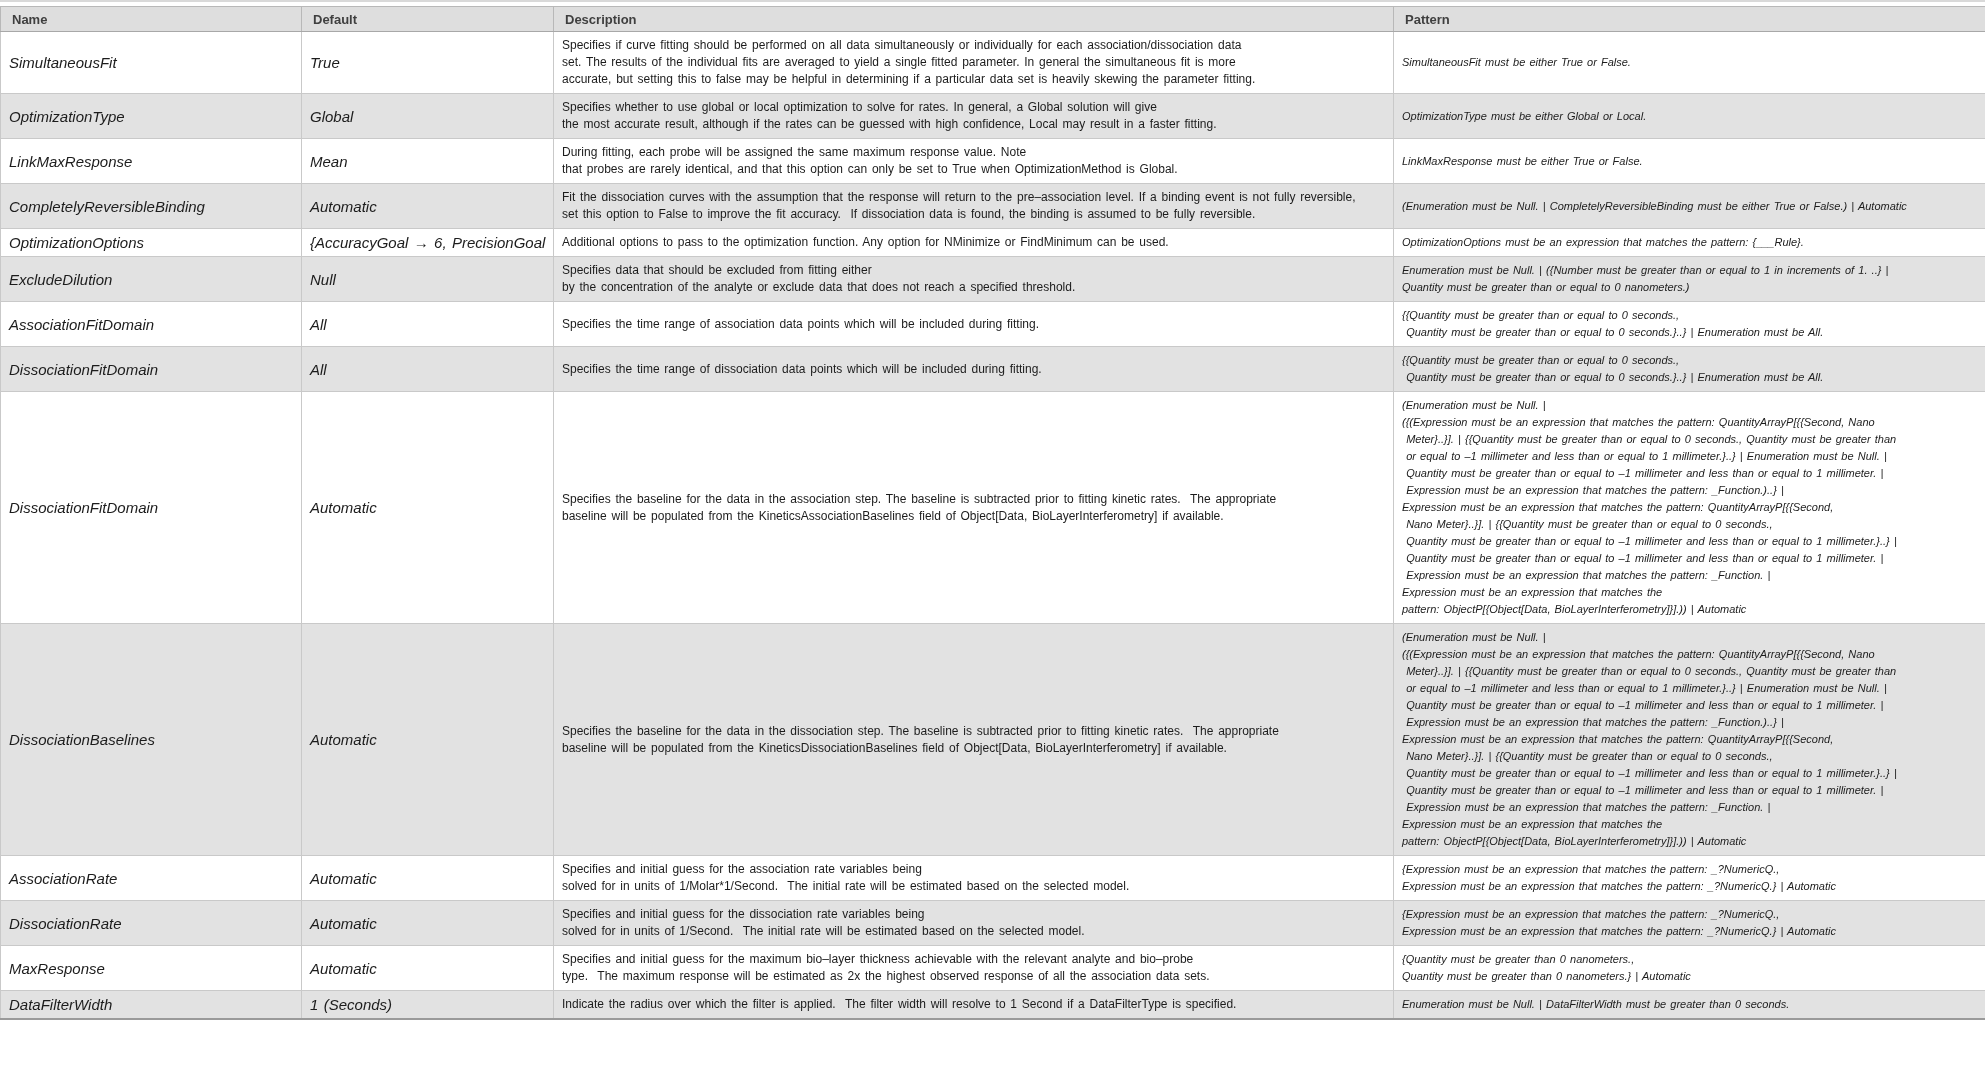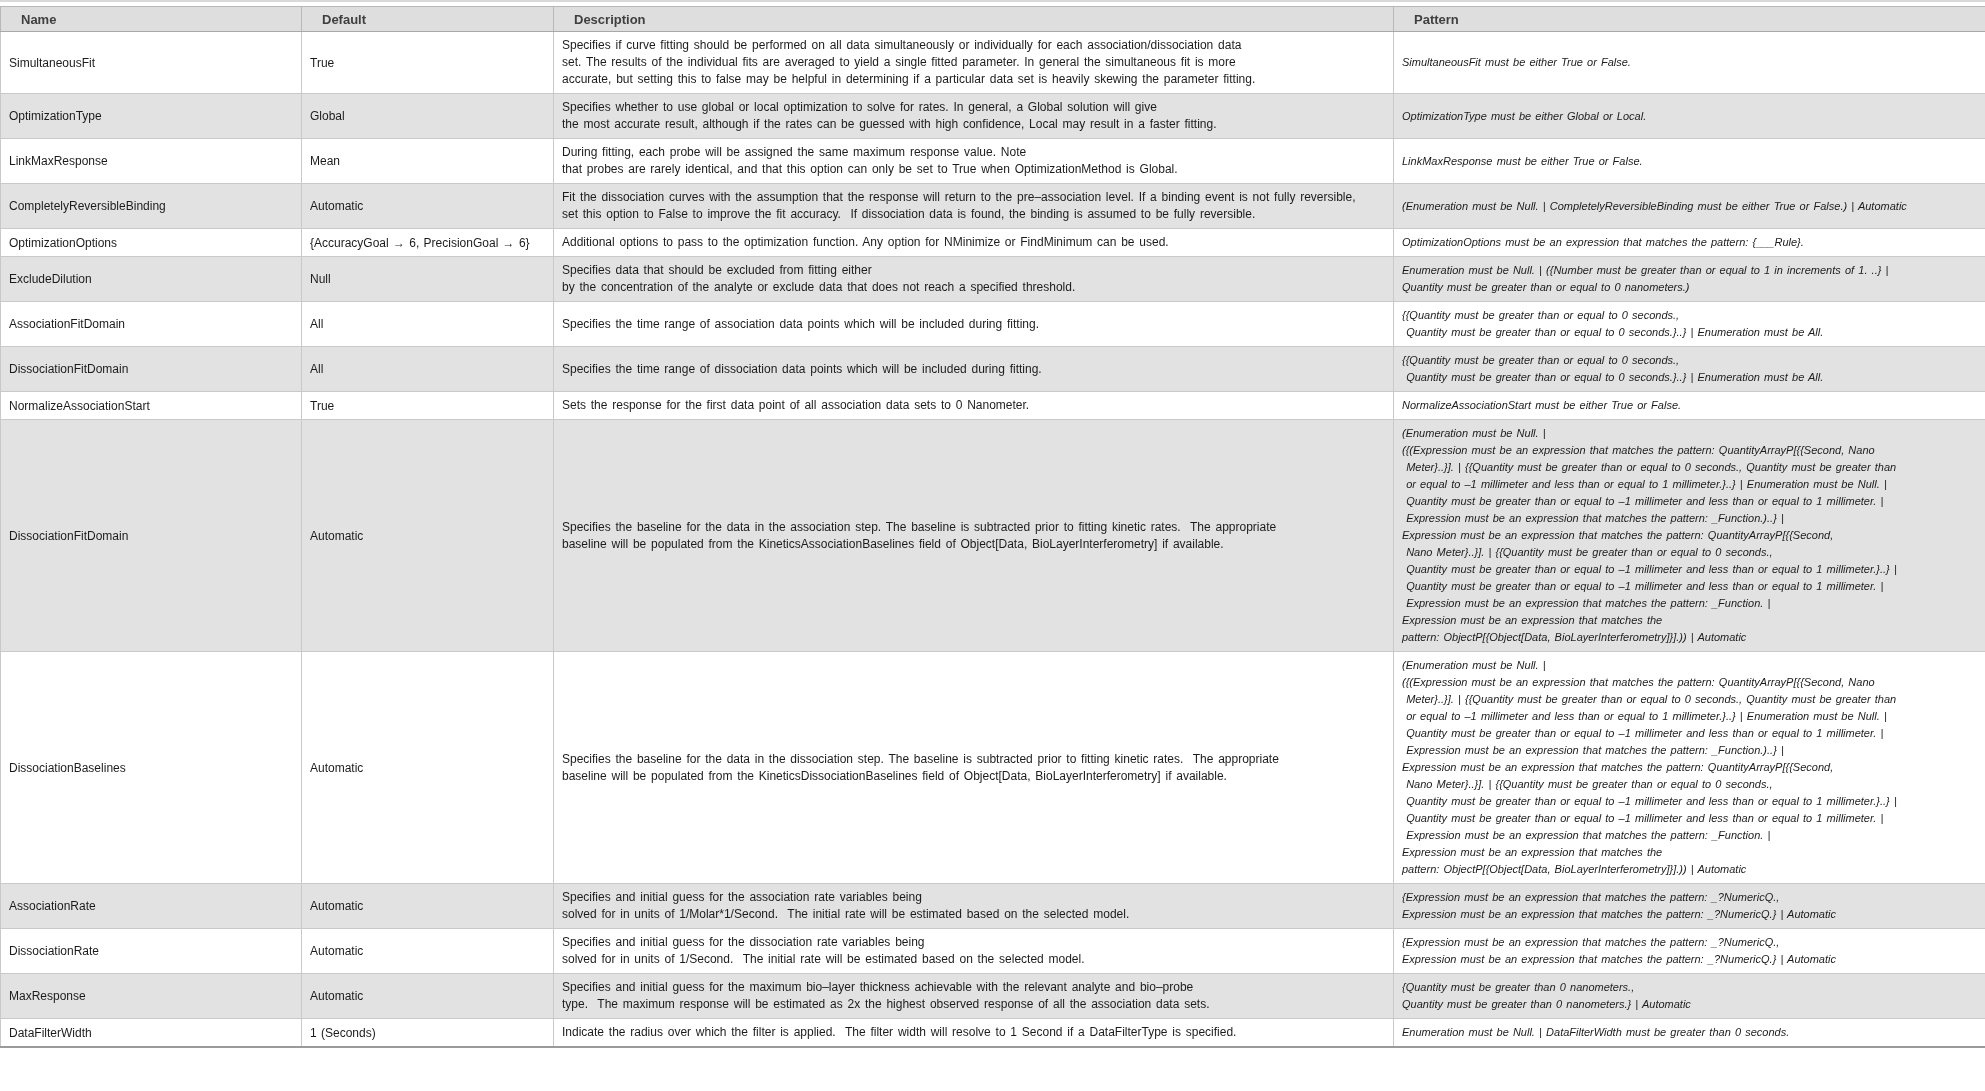--- a/index.html
+++ b/index.html
@@ -24,36 +24,37 @@
   col.c1 { width: 301px; }
   col.c2 { width: 252px; }
   col.c3 { width: 840px; }
   col.c4 { width: 592px; }
   th {
     background: var(--header-bg, #dedede);
     color: #3f3f3f;
     font-weight: bold;
     font-size: 13px;
     text-align: left;
-    padding: 5px 9px 4px 20px;
+    padding: 5px 9px 4px 11px;
     border: 1px solid #b8b8b8;
     border-bottom: 1px solid #a8a8a8;
   }
   td {
     border: 1px solid #c9c9c9;
     vertical-align: middle;
     padding: 5px 8px;
     background: #ffffff;
   }
   tbody tr:nth-child(even) td { background: var(--stripe-bg, #e2e2e2); }
   td.c-name, td.c-default {
-    font-size: 12px;
+    font-size: 15px;
     word-spacing: 0.08em;
     white-space: nowrap;
     overflow: hidden;
+    font-style: italic;
   }
   td.c-desc {
     font-size: 12px;
     line-height: 17px;
     white-space: pre-wrap;
     word-spacing: 0.12em;
   }
   td.c-pattern {
     font-size: 11px;
     line-height: 17px;
@@ -141,26 +142,20 @@
   </tr>
 
   <tr>
     <td class="c-name">DissociationFitDomain</td>
     <td class="c-default">All</td>
     <td class="c-desc">Specifies the time range of dissociation data points which will be included during fitting.</td>
     <td class="c-pattern">{{Quantity must be greater than or equal to 0 seconds.,
  Quantity must be greater than or equal to 0 seconds.}..} | Enumeration must be All.</td>
   </tr>
 
-  <tr>
-    <td class="c-name">NormalizeAssociationStart</td>
-    <td class="c-default">True</td>
-    <td class="c-desc">Sets the response for the first data point of all association data sets to 0 Nanometer.</td>
-    <td class="c-pattern">NormalizeAssociationStart must be either True or False.</td>
-  </tr>
 
 
   <tr>
     <td class="c-name">DissociationFitDomain</td>
     <td class="c-default">Automatic</td>
     <td class="c-desc">Specifies the baseline for the data in the association step. The baseline is subtracted prior to fitting kinetic rates.  The appropriate
 baseline will be populated from the KineticsAssociationBaselines field of Object[Data, BioLayerInterferometry] if available.</td>
     <td class="c-pattern">(Enumeration must be Null. |
 ({(Expression must be an expression that matches the pattern: QuantityArrayP[{{Second, Nano
  Meter}..}]. | {{Quantity must be greater than or equal to 0 seconds., Quantity must be greater than

